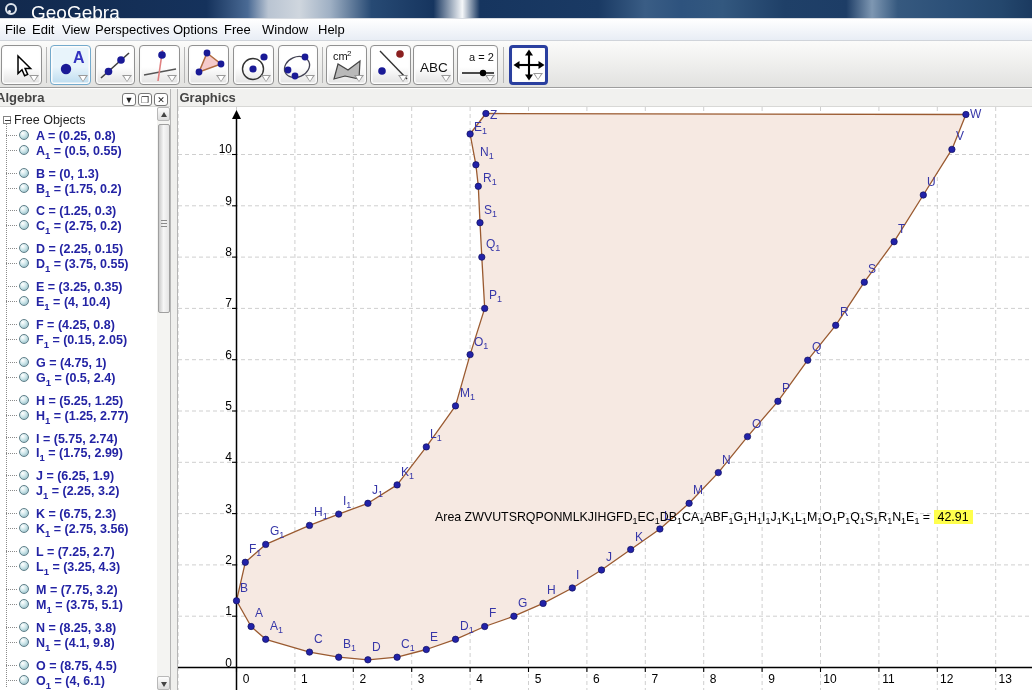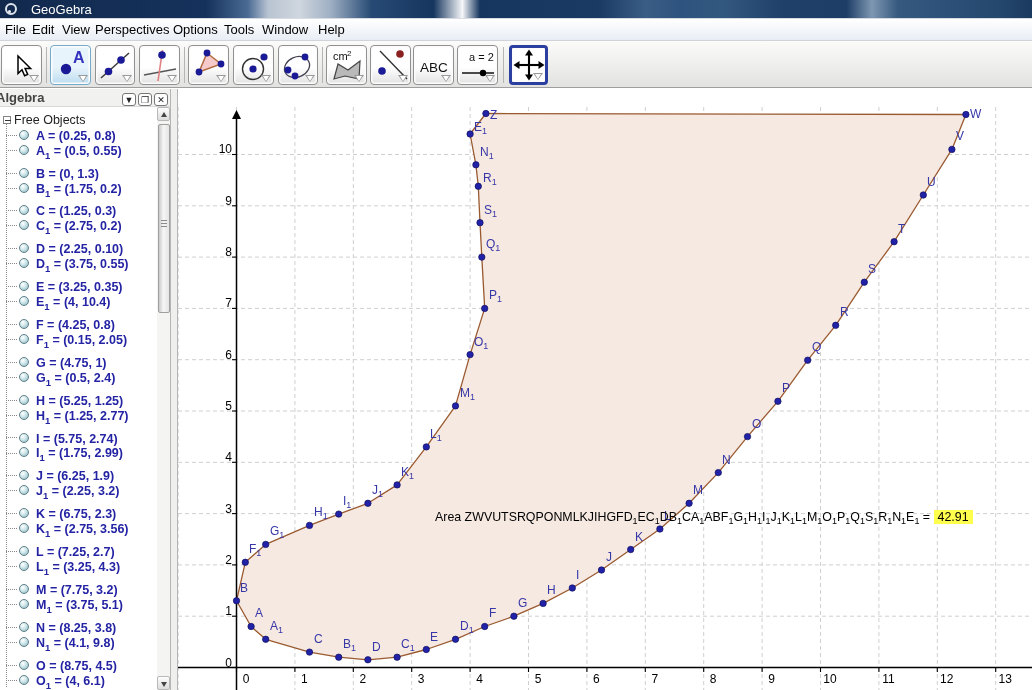--- a/index.html
+++ b/index.html
@@ -1,19 +1,19 @@
 <!DOCTYPE html>
 <html><head><meta charset="utf-8"><style>
 *{margin:0;padding:0;box-sizing:border-box}
 html,body{width:1032px;height:690px;overflow:hidden;font-family:"Liberation Sans",sans-serif;background:#fff;position:relative}
 #app{position:absolute;left:0;top:0;width:1032px;height:690px}
 
 #title{position:absolute;left:0;top:0;width:100%;height:19px;
 background:linear-gradient(90deg,#12294d 0%,#15325c 20%,#4a6a94 24%,#b9c4d2 26%,#cfd6de 29%,#9fb0c4 32%,#274a74 36%,#16355f 42%,#f5f7f9 44.8%,#16355f 46.5%,#1a3a64 58%,#3a5d85 62.5%,#2e537e 66%,#33587f 70%,#1f4068 76%,#1d3d66 82%,#7e97b2 84.5%,#36597f 87%,#2c5078 92%,#24476d 97%,#1b3a60 100%);border-bottom:1px solid #d8dce2}
-#title .ttl{position:absolute;left:31px;top:2px;color:#fff;font-size:13px}
+#title .ttl{position:absolute;left:31px;top:2px;color:#fff;font-size:19px}
 #title .ico{position:absolute;left:5px;top:3px;width:12px;height:12px;border-radius:50%;border:2px solid #dde4ec;box-sizing:border-box}
 #title .ico:after{content:"";position:absolute;left:0.5px;top:5px;width:3px;height:3px;border-radius:50%;background:#f2f5f9}
 #mbar{position:absolute;left:0;top:19px;width:100%;height:22px;background:linear-gradient(#ffffff,#e8edf5);border-bottom:1px solid #d0d4da}
 .mi{position:absolute;top:3px;font-size:13px;color:#000}
 
 #tbar{position:absolute;left:0;top:41px;width:100%;height:47px;background:linear-gradient(#fbfbfa,#e2e2e0);border-bottom:1px solid #9e9e9e}
 .tb{position:absolute;top:4px;height:40px;background:linear-gradient(#ffffff 55%,#e2e2e2);border:1px solid #919191;box-shadow:inset 0 0 0 1.5px #fcfcfc;border-radius:4px}
 .tb svg{position:absolute;left:50%;top:50%;transform:translate(-50%,-50%)}
 .tb.sel{background:linear-gradient(#e8f4fb 55%,#bcdcef);border:1.5px solid #74aacc}
 .tb.mv{border:3px solid #2a3f9f;background:#fff}
@@ -58,21 +58,21 @@
 <div id="title">
       <span class="ico"></span>
       <span class="ttl">GeoGebra</span>
     </div>
 <div id="mbar">
       <span class="mi" style="left:5px">File</span>
       <span class="mi" style="left:32px">Edit</span>
       <span class="mi" style="left:62px">View</span>
       <span class="mi" style="left:95px">Perspectives</span>
       <span class="mi" style="left:173px">Options</span>
-      <span class="mi" style="left:224px">Tools</span>
+      <span class="mi" style="left:224px">Free</span>
       <span class="mi" style="left:262px">Window</span>
       <span class="mi" style="left:318px">Help</span>
     </div>
 <div id="tbar">
       <div class="tb" style="left:1px;width:41px">
         <svg width="34" height="34" viewBox="0 0 34 34">
           <path d="M13 8 L13 25.5 L17 21.8 L19.6 27.8 L22.7 26.4 L20.1 20.5 L25.6 20.5 Z" fill="#fff" stroke="#000" stroke-width="1.5"></path>
         </svg>
         <span class="dd"></span>
       </div>
@@ -173,20 +173,23 @@
       <div class="tsep" style="left:46px"></div>
       <div class="tsep" style="left:184px"></div>
       <div class="tsep" style="left:322px"></div>
       <div class="tsep" style="left:503px"></div>
     </div>
 <div id="algheader">
       <span class="ph" style="left:-4px">Algebra</span>
 <span class="hb" style="left:122px">▼</span>
       <span class="hb" style="left:138px">❐</span>
       <span class="hb" style="left:154px">✕</span>
+    </div>
+<div id="gheader">
+      <span class="ph" style="left:1.5px">Graphics</span>
     </div>
 <div id="splitter"></div>
 <div id="alg">
 <div id="treev"></div>
 <div class="conn" style="top:28px"></div>
       <div class="conn" style="top:43px"></div>
       <div class="conn" style="top:66px"></div>
       <div class="conn" style="top:81px"></div>
       <div class="conn" style="top:103px"></div>
       <div class="conn" style="top:118px"></div>
@@ -215,21 +218,21 @@
       <div class="conn" style="top:558px"></div>
       <div class="conn" style="top:573px"></div>
 <div id="fob"></div>
       <div id="fo">Free Objects</div>
 <div class="ar" style="top:19px"><span class="sph"></span><span class="at">A = (0.25, 0.8)</span></div>
       <div class="ar" style="top:34px"><span class="sph"></span><span class="at">A<sub>1</sub> = (0.5, 0.55)</span></div>
       <div class="ar" style="top:57px"><span class="sph"></span><span class="at">B = (0, 1.3)</span></div>
       <div class="ar" style="top:72px"><span class="sph"></span><span class="at">B<sub>1</sub> = (1.75, 0.2)</span></div>
       <div class="ar" style="top:94px"><span class="sph"></span><span class="at">C = (1.25, 0.3)</span></div>
       <div class="ar" style="top:109px"><span class="sph"></span><span class="at">C<sub>1</sub> = (2.75, 0.2)</span></div>
-      <div class="ar" style="top:132px"><span class="sph"></span><span class="at">D = (2.25, 0.10)</span></div>
+      <div class="ar" style="top:132px"><span class="sph"></span><span class="at">D = (2.25, 0.15)</span></div>
       <div class="ar" style="top:147px"><span class="sph"></span><span class="at">D<sub>1</sub> = (3.75, 0.55)</span></div>
       <div class="ar" style="top:170px"><span class="sph"></span><span class="at">E = (3.25, 0.35)</span></div>
       <div class="ar" style="top:185px"><span class="sph"></span><span class="at">E<sub>1</sub> = (4, 10.4)</span></div>
       <div class="ar" style="top:208px"><span class="sph"></span><span class="at">F = (4.25, 0.8)</span></div>
       <div class="ar" style="top:223px"><span class="sph"></span><span class="at">F<sub>1</sub> = (0.15, 2.05)</span></div>
       <div class="ar" style="top:246px"><span class="sph"></span><span class="at">G = (4.75, 1)</span></div>
       <div class="ar" style="top:261px"><span class="sph"></span><span class="at">G<sub>1</sub> = (0.5, 2.4)</span></div>
       <div class="ar" style="top:284px"><span class="sph"></span><span class="at">H = (5.25, 1.25)</span></div>
       <div class="ar" style="top:299px"><span class="sph"></span><span class="at">H<sub>1</sub> = (1.25, 2.77)</span></div>
       <div class="ar" style="top:322px"><span class="sph"></span><span class="at">I = (5.75, 2.74)</span></div>

